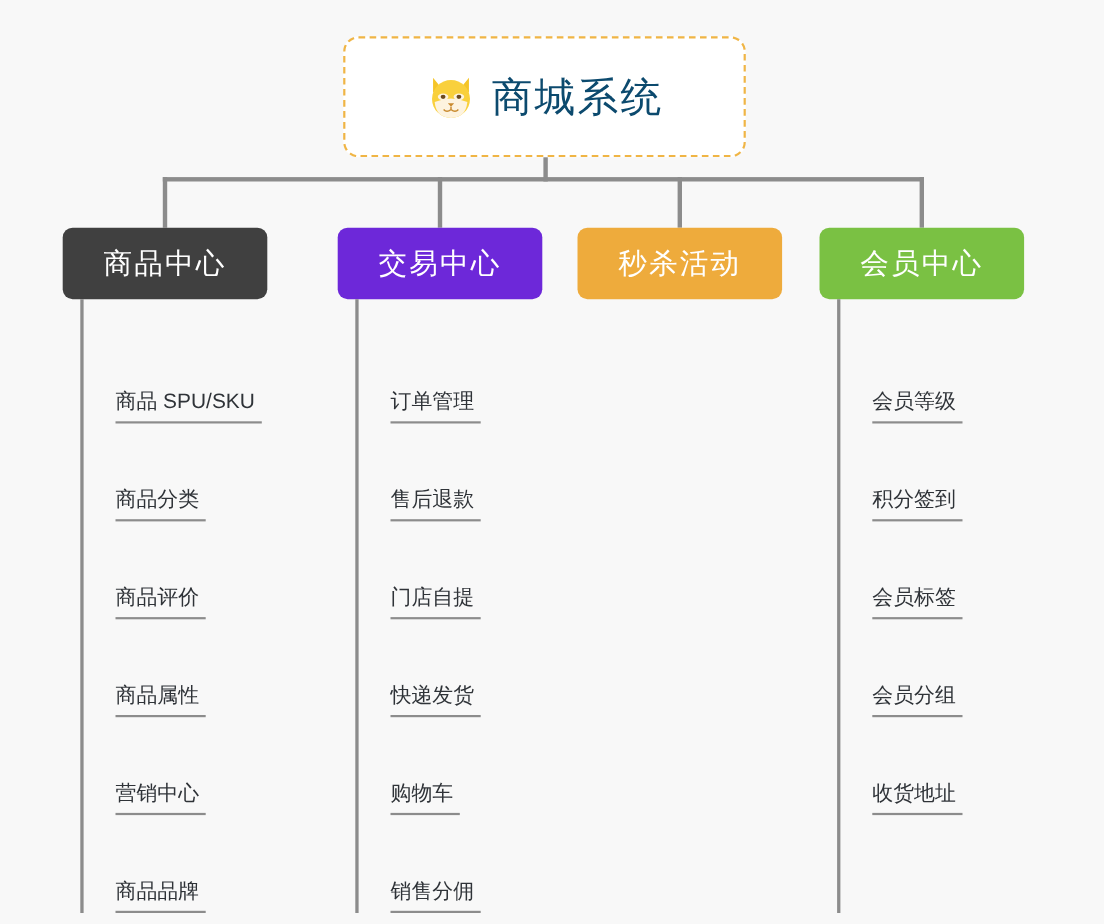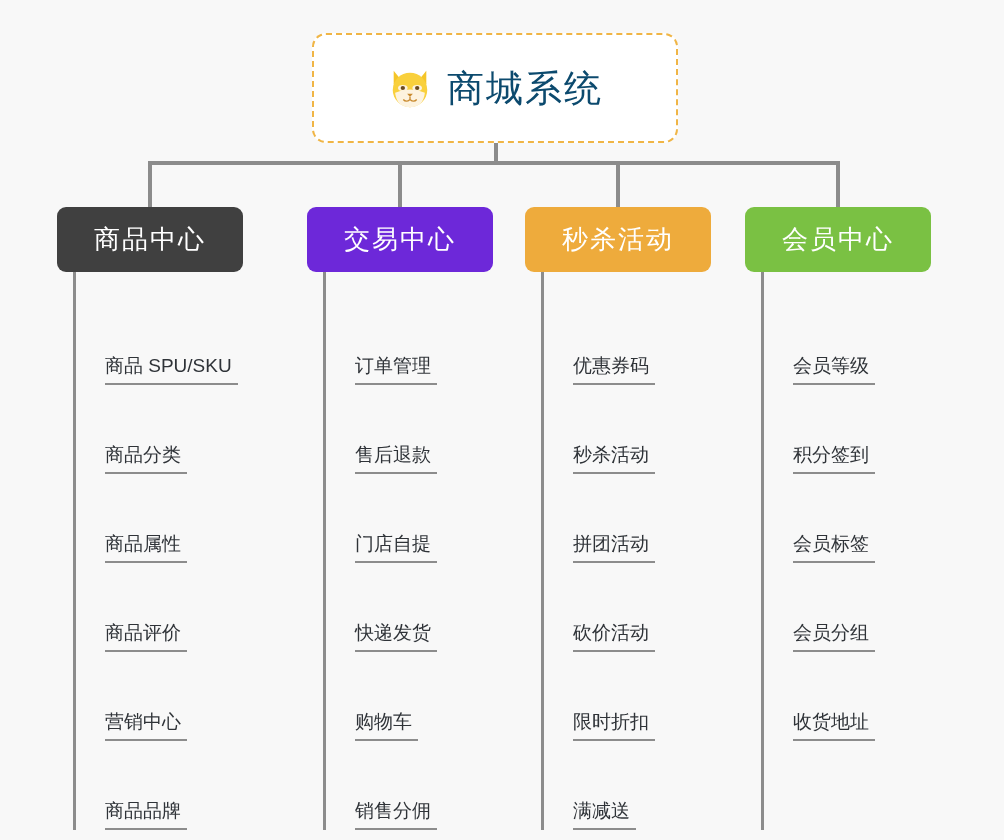--- a/index.html
+++ b/index.html
@@ -145,24 +145,24 @@
     </div>
     <div class="col-body">
       <div class="spine" style="height: 558px;"></div>
       <div class="item">
           <span class="item-label">商品 SPU/SKU</span>
         </div>
       <div class="item">
           <span class="item-label">商品分类</span>
         </div>
       <div class="item">
+          <span class="item-label">商品评价</span>
+        </div>
+      <div class="item">
           <span class="item-label">商品属性</span>
-        </div>
-      <div class="item">
-          <span class="item-label">商品评价</span>
         </div>
       <div class="item">
           <span class="item-label">营销中心</span>
         </div>
       <div class="item">
           <span class="item-label">商品品牌</span>
         </div>
     </div>
   </div>
 
@@ -190,41 +190,20 @@
       <div class="item">
           <span class="item-label">销售分佣</span>
         </div>
     </div>
   </div>
 
   <div class="col col-3">
     <div class="col-head" style="background: rgb(238, 171, 60);">
       <span>秒杀活动</span>
     </div>
-    <div class="col-body">
-      <div class="spine" style="height: 558px;"></div>
-      <div class="item">
-          <span class="item-label">优惠券码</span>
-        </div>
-      <div class="item">
-          <span class="item-label">秒杀活动</span>
-        </div>
-      <div class="item">
-          <span class="item-label">拼团活动</span>
-        </div>
-      <div class="item">
-          <span class="item-label">砍价活动</span>
-        </div>
-      <div class="item">
-          <span class="item-label">限时折扣</span>
-        </div>
-      <div class="item">
-          <span class="item-label">满减送</span>
-        </div>
-    </div>
   </div>
 
   <div class="col col-4">
     <div class="col-head" style="background: rgb(122, 193, 67);">
       <span>会员中心</span>
     </div>
     <div class="col-body">
       <div class="spine" style="height: 558px;"></div>
       <div class="item">
           <span class="item-label">会员等级</span>

